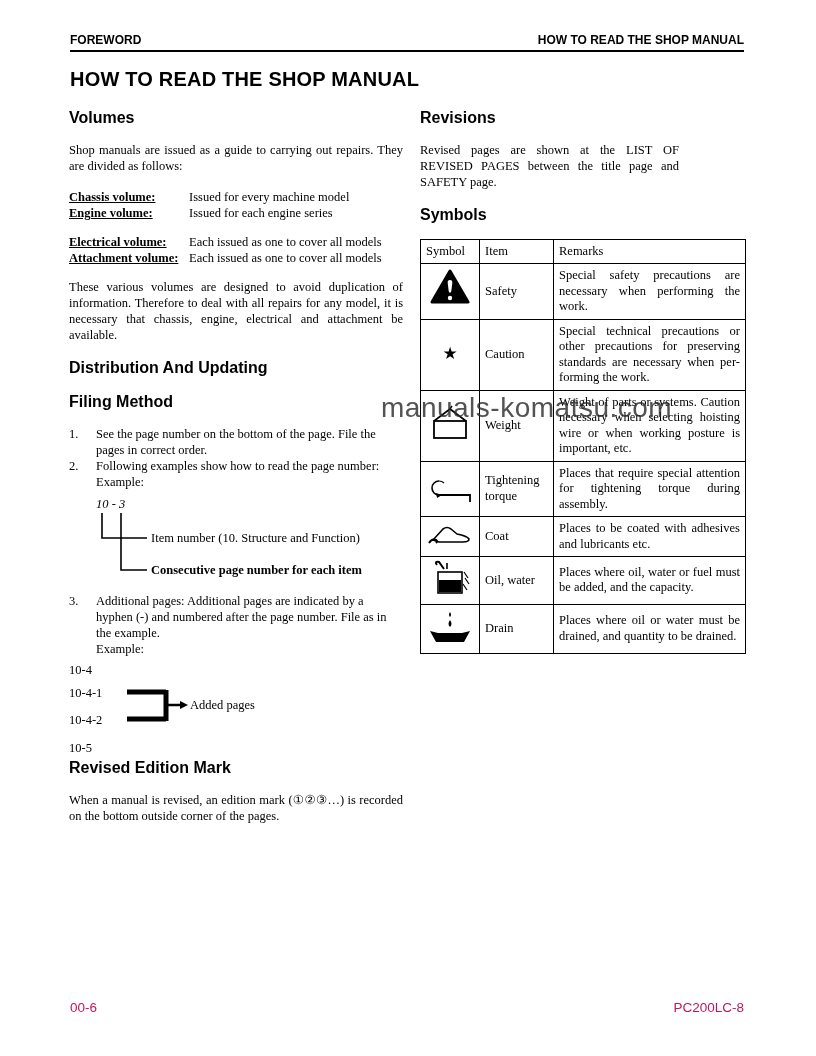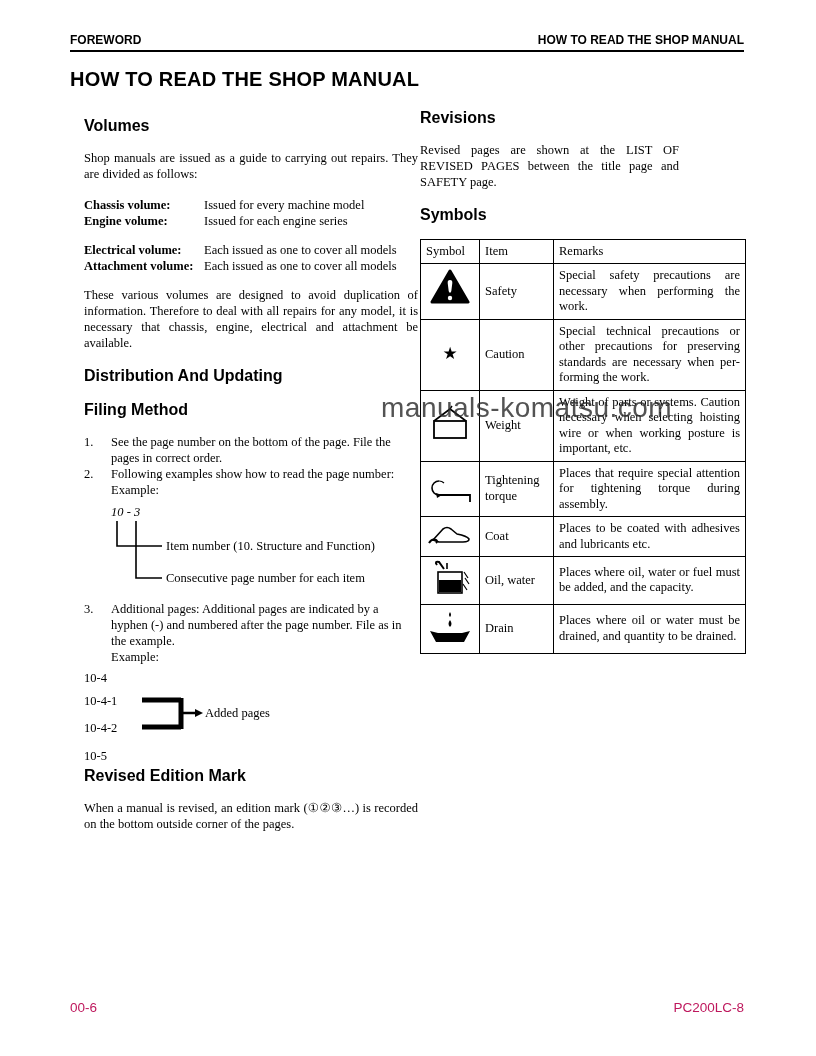--- a/index.html
+++ b/index.html
@@ -22,46 +22,46 @@
     font-family: "Liberation Sans", sans-serif;
     font-weight: bold; font-size: 12px;
   }
   .page-title {
     position: absolute; left: 70px; top: 68px;
     font-family: "Liberation Sans", sans-serif;
     font-weight: bold; font-size: 20px; letter-spacing: 0.2px;
   }
   
   .col { position: absolute; top: 108px; font-size: 12.5px; line-height: 16px; }
-  .col-left  { left: 84px;  width: 334px; margin-top: 8px; }
+  .col-left  { left: 69px;  width: 334px; }
   .col-right { left: 420px; width: 259px; }
   h2.sec {
     font-family: "Liberation Sans", sans-serif;
     font-weight: bold; font-size: 16px; line-height: 20px;
     margin: 0 0 14px 0;
   }
   .sec-gap { margin-top: 21px; }
   .para { text-align: justify; margin-bottom: 15px; }
   .para-last { margin-bottom: 0; }
   
   .defs { margin: 6px 0 13px 0; }
   .def-row { display: flex; }
-  .def-term { width: 120px; flex: 0 0 120px; font-weight: bold; }
+  .def-term { width: 120px; flex: 0 0 120px; font-weight: bold; text-decoration: underline; }
   .def-desc { flex: 1; }
   
   .numlist { margin-bottom: 2px; }
   .num-item { display: flex; margin-bottom: 0; }
   .num-no { width: 27px; flex: 0 0 27px; }
   .num-body { flex: 1; }
   
   .diagram1 { position: relative; height: 88px; margin-top: 6px; }
   .diagram1 .pn { position: absolute; left: 27px; top: 0; font-style: italic; }
   .diagram1 svg { position: absolute; left: 0; top: 0; }
   .diagram1 .lbl1 { position: absolute; left: 82px; top: 34px; white-space: nowrap; }
-  .diagram1 .lbl2 { position: absolute; left: 82px; top: 66px; white-space: nowrap; }
+  .diagram1 .lbl2 { position: absolute; left: 82px; top: 66px; white-space: nowrap; font-weight: bold; }
   
   .diagram2 { position: relative; height: 96px; margin-top: 5px; }
   .diagram2 .pn { position: absolute; left: 0; white-space: nowrap; }
   .diagram2 svg { position: absolute; left: 0; top: 0; }
   .diagram2 .lbl { position: absolute; left: 121px; top: 35px; white-space: nowrap; }
   
   table.sym {
     border-collapse: collapse; width: 326px; margin-top: 7px;
     font-size: 12.5px; line-height: 15.5px;
   }

